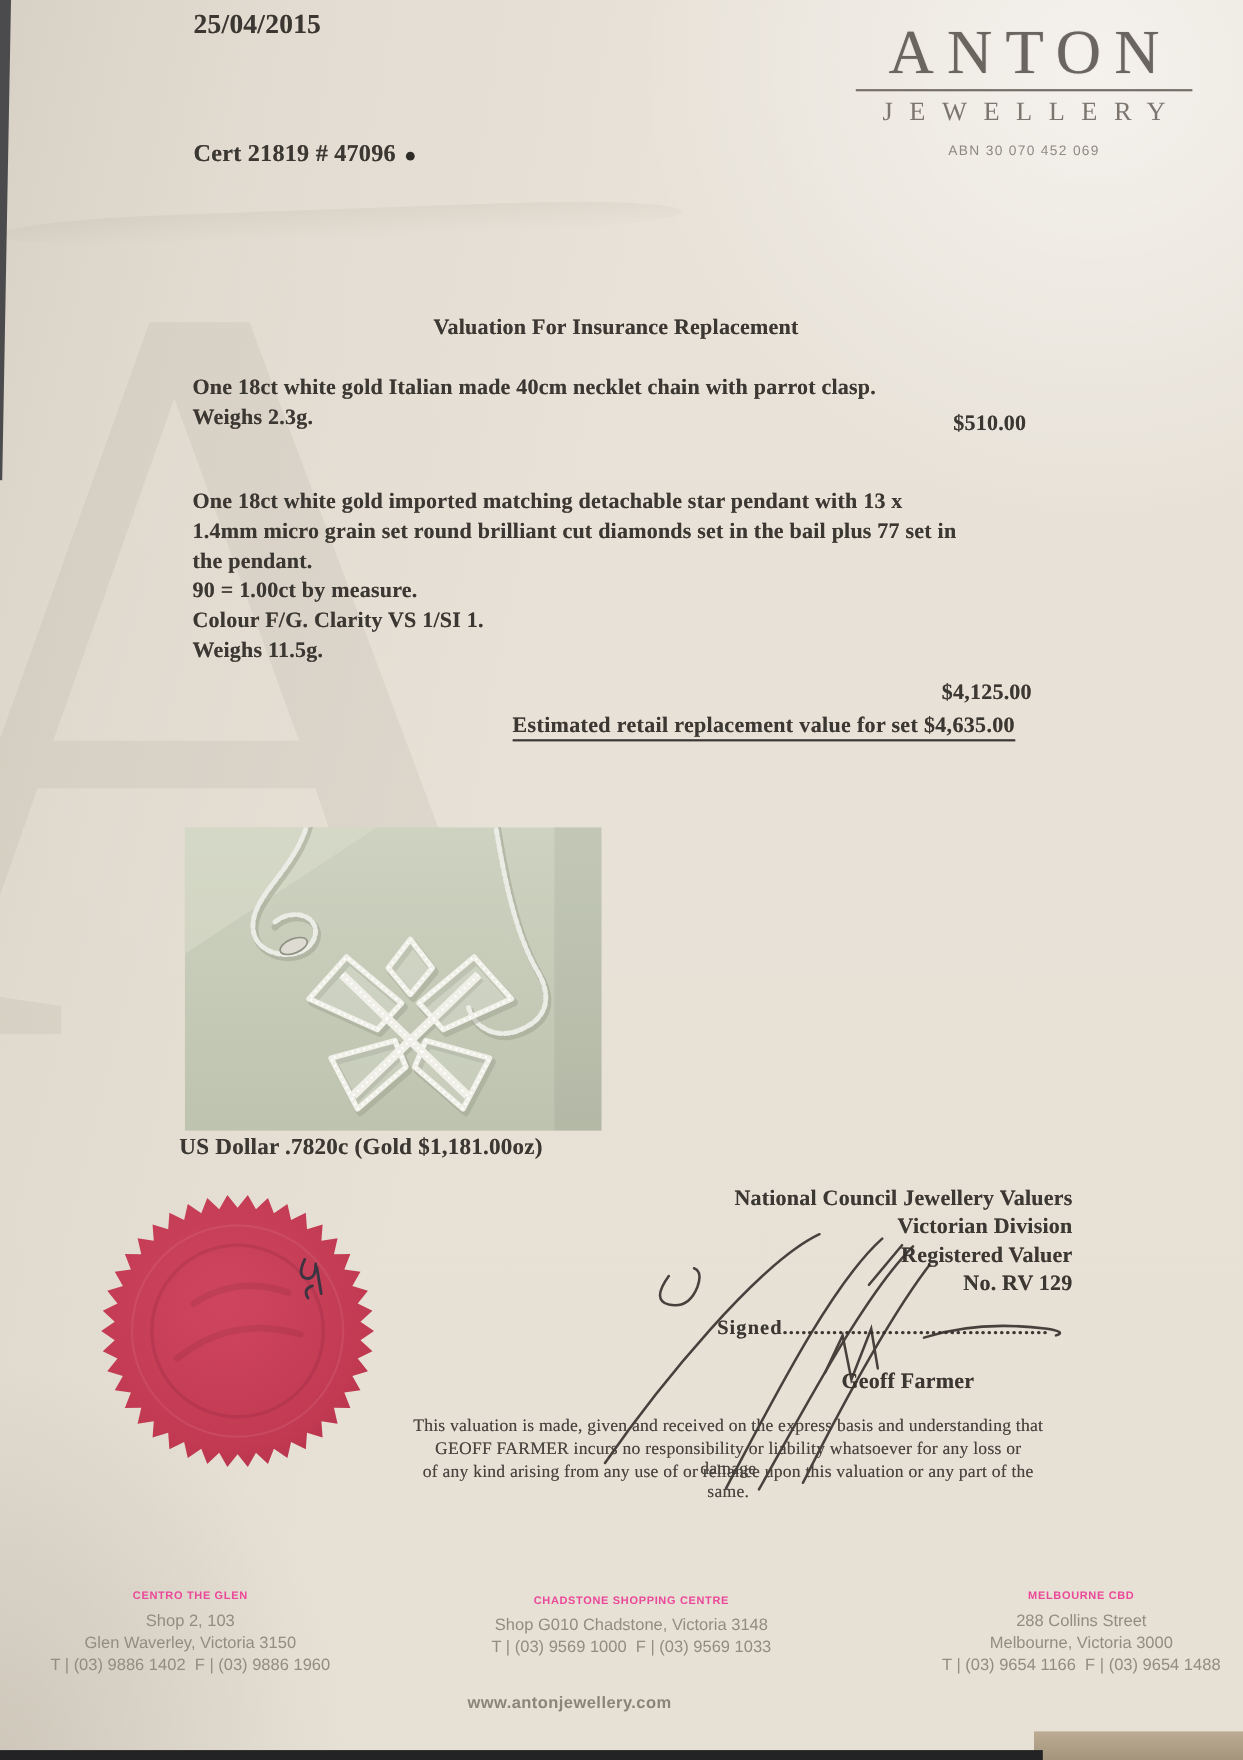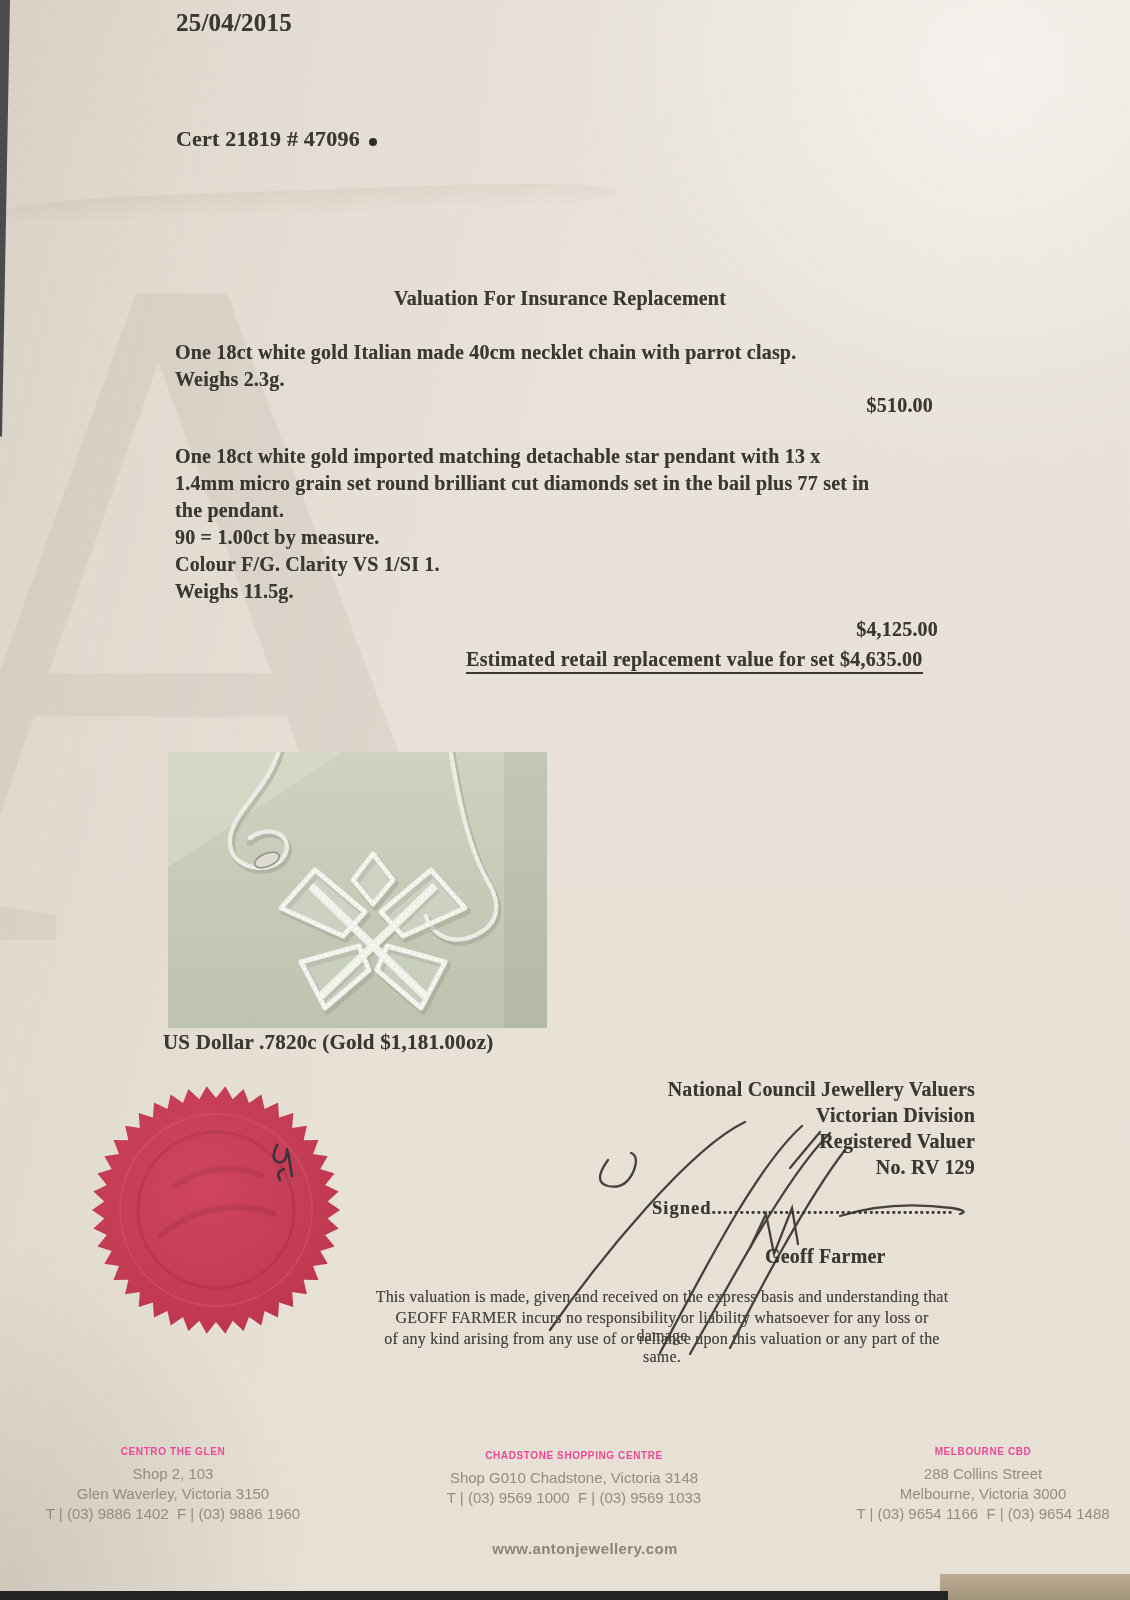--- a/index.html
+++ b/index.html
@@ -30,50 +30,56 @@
     letter-spacing:1.2px;color:#8f8a81;margin-top:14px;}
   .cert-dot{position:absolute;left:369px;top:138px;width:8px;height:8px;border-radius:50%;
     background:#2f2c28;}
   .underlined{border-bottom:2.5px solid #3b3833;padding-bottom:2px;}
   .dollar{text-align:right;}
   
   .fcol{position:absolute;width:330px;text-align:center;font-family:"Liberation Sans",sans-serif;
     color:#8f897d;font-weight:400;}
   .fhead{font-size:10px;font-weight:700;letter-spacing:.6px;color:#ec4899;margin-bottom:7px;}
   .fline{font-size:15px;line-height:20px;white-space:pre;color:#938d80;}
-  .website{position:absolute;left:425px;top:1540px;width:320px;text-align:center;
+  .website{position:absolute;left:425px;top:1540px;width:320px;text-align:left;
     font-family:"Liberation Sans",sans-serif;font-size:15px;font-weight:700;
     letter-spacing:.4px;color:#8a8479;}
   
   .edge-left{position:absolute;left:0;top:0;width:12px;height:450px;background:#4b4b4d;
     clip-path:polygon(0 0,10px 0,2px 97%,0 97%);}
   .edge-bottom{position:absolute;left:0;top:1591px;width:948px;height:9px;background:#232325;}
   .corner-tan{position:absolute;left:940px;top:1574px;width:190px;height:26px;
     background:linear-gradient(#bcac93,#a3947c);}
   svg{display:block;}
 </style>
 </head>
 <body>
 
 <div id="page">
   <div class="paper"></div>
   <div class="watermark">A</div>
   <div class="sheen"></div>
 
   <div class="t" style="left:176px;top:9px;font-size:25px;">25/04/2015</div>
 
+  <div class="brand">
+    <div class="brand-name">ANTON</div>
+    <div class="brand-rule"></div>
+    <div class="brand-sub">JEWELLERY</div>
+    <div class="brand-abn">ABN 30 070 452 069</div>
+  </div>
 
   <div class="t" style="left:176px;top:126px;font-size:22px;">Cert 21819 # 47096</div>
   <div class="cert-dot"></div>
 
   <div class="t" style="left:330px;top:287px;width:460px;text-align:center;font-size:20px;">Valuation For Insurance Replacement</div>
 
   <div class="t body21" style="left:175px;top:339px;">One 18ct white gold Italian made 40cm necklet chain with parrot clasp.</div>
   <div class="t body21" style="left:175px;top:366px;">Weighs 2.3g.</div>
-  <div class="t body21 dollar" style="left:733px;top:392px;width:200px;">$510.00</div>
+  <div class="t body21 dollar" style="left:733px;top:372px;width:200px;">$510.00</div>
 
   <div class="t body21" style="left:175px;top:443px;">One 18ct white gold imported matching detachable star pendant with 13 x</div>
   <div class="t body21" style="left:175px;top:470px;">1.4mm micro grain set round brilliant cut diamonds set in the bail plus 77 set in</div>
   <div class="t body21" style="left:175px;top:497px;">the pendant.</div>
   <div class="t body21" style="left:175px;top:524px;">90 = 1.00ct by measure.</div>
   <div class="t body21" style="left:175px;top:551px;">Colour F/G. Clarity VS 1/SI 1.</div>
   <div class="t body21" style="left:175px;top:578px;">Weighs 11.5g.</div>
   <div class="t body21 dollar" style="left:738px;top:616px;width:200px;">$4,125.00</div>
 
   <div class="t" style="left:466px;top:648px;font-size:20px;letter-spacing:.3px;">

